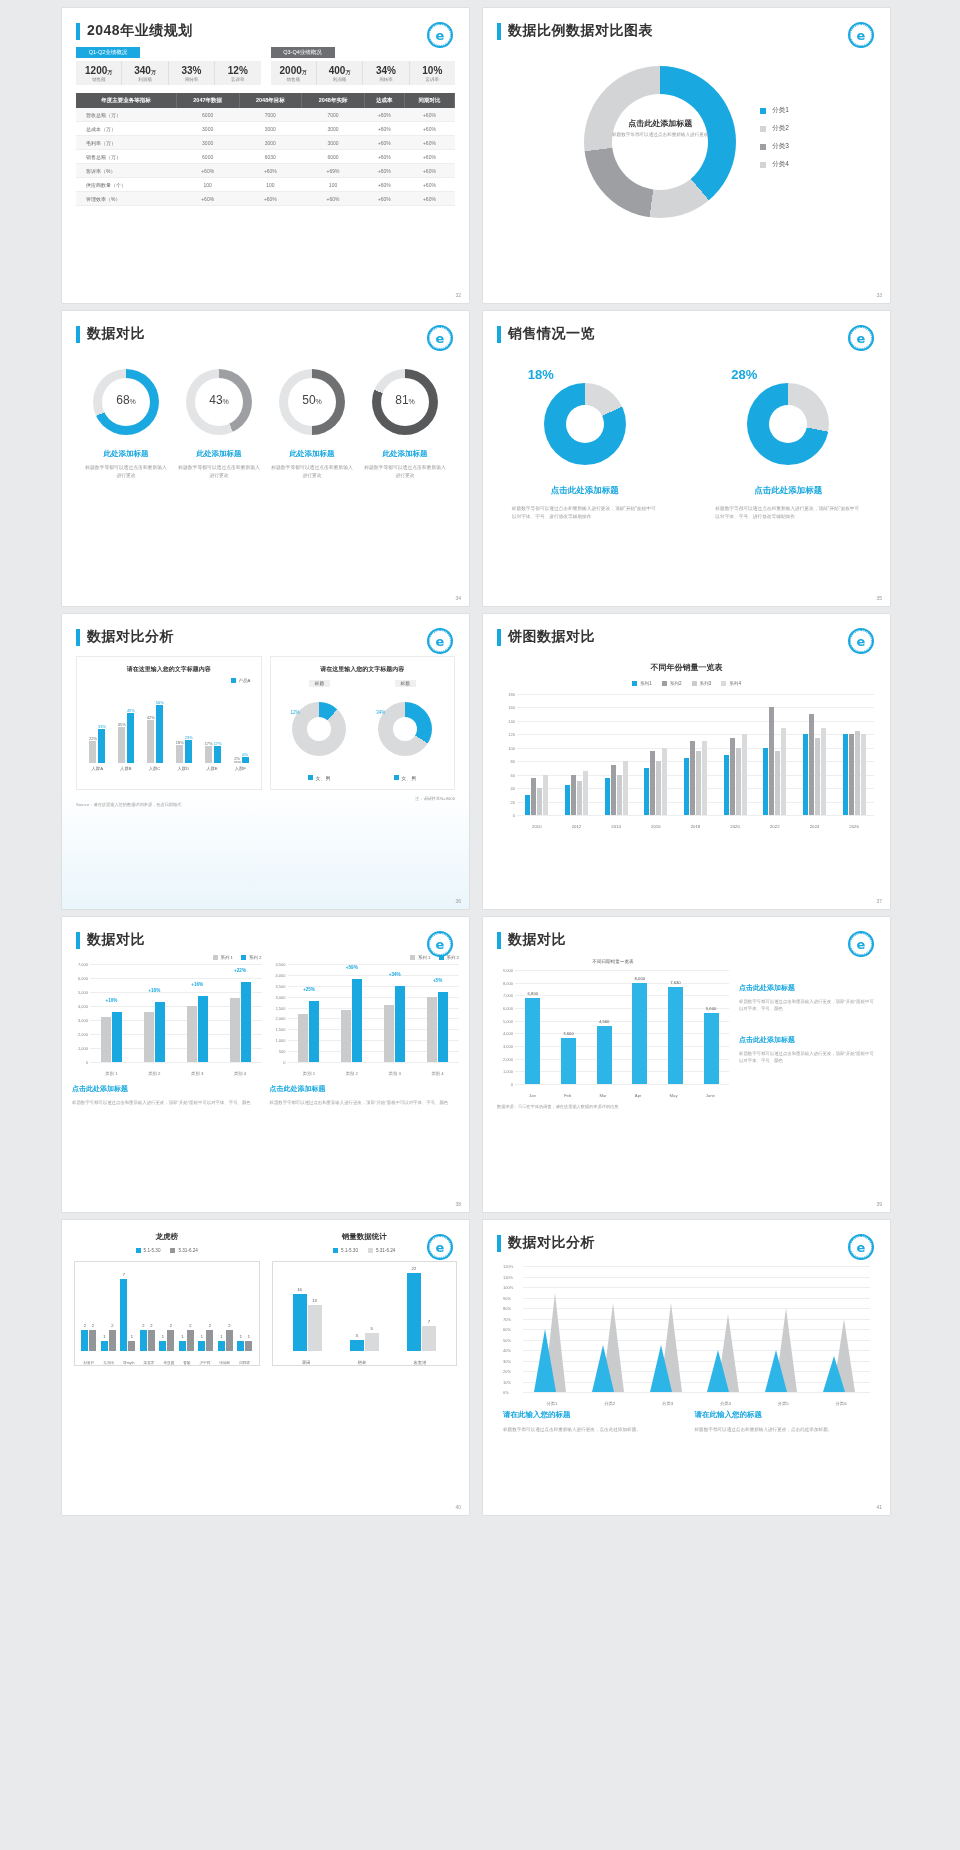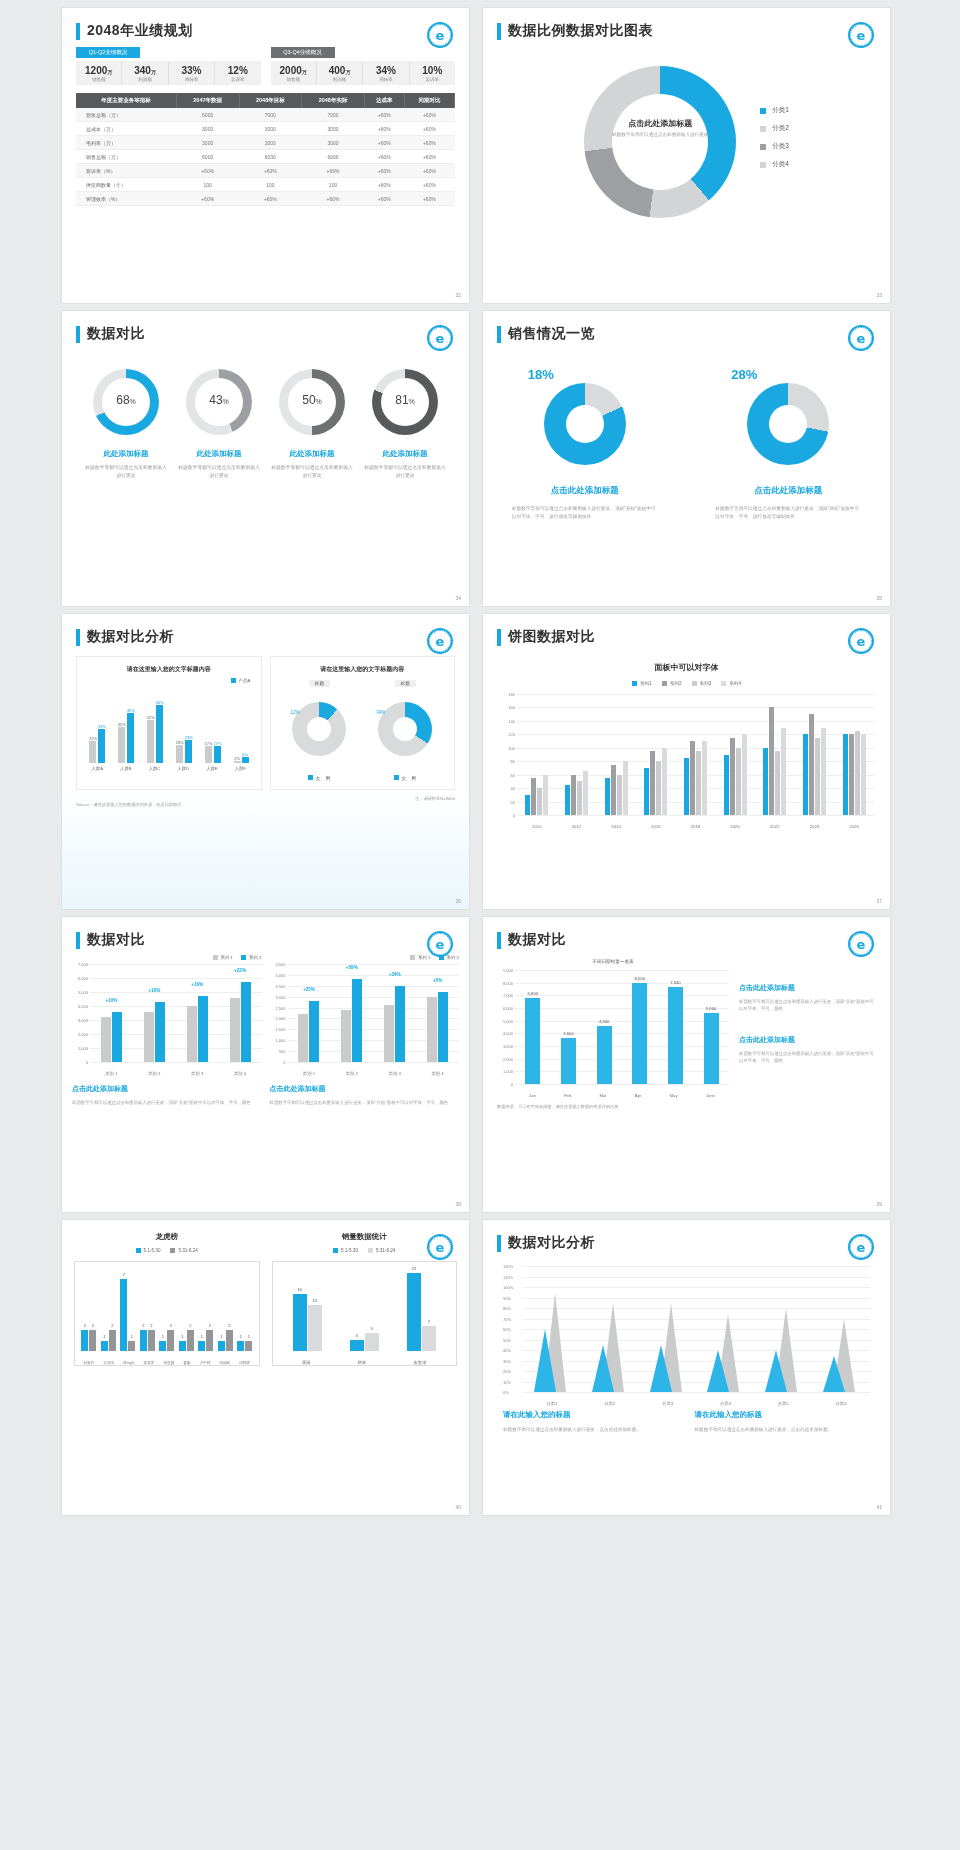--- a/index.html
+++ b/index.html
@@ -533,21 +533,21 @@
   </div>
 
   <div class="slide">
     <div class="title-row">
         <div class="title-bar"></div>
       <div class="title-txt">饼图数据对比</div>
       </div>
     <div class="logo">
         <span class="inner">e</span>
       </div>
-    <div class="chart-title">面板中可以对字体</div>
+    <div class="chart-title">不同年份销量一览表</div>
     <div class="legend-inline" id="s37legend">
         <span class="li">
           <span class="sw" style="background:#19a8e0"></span>
           <span>系列1</span>
         </span>
         <span class="li">
           <span class="sw" style="background:#9d9fa2"></span>
           <span>系列2</span>
         </span>
         <span class="li">

